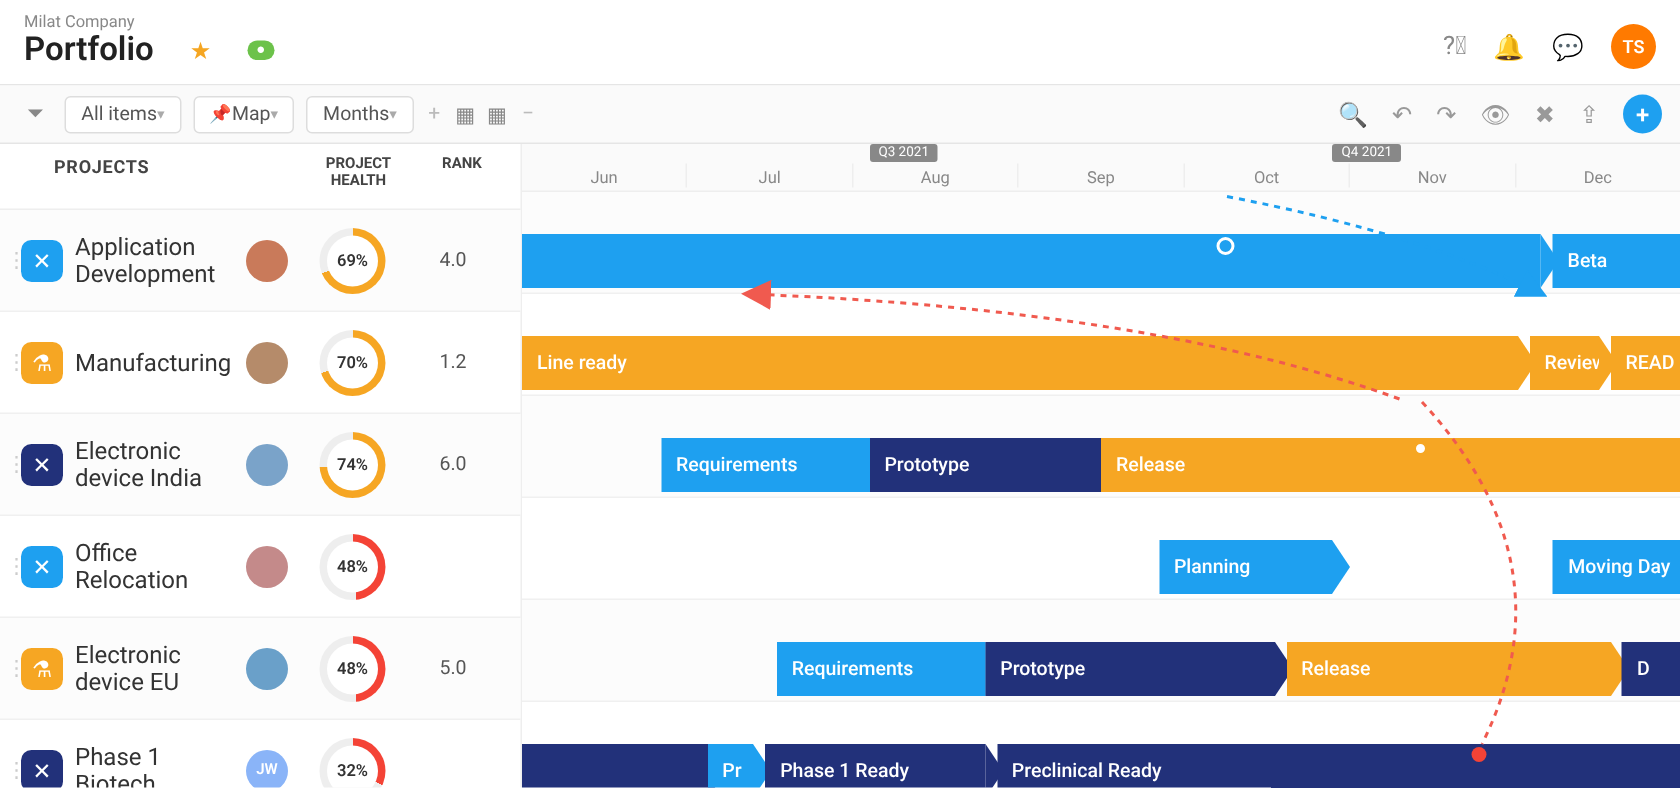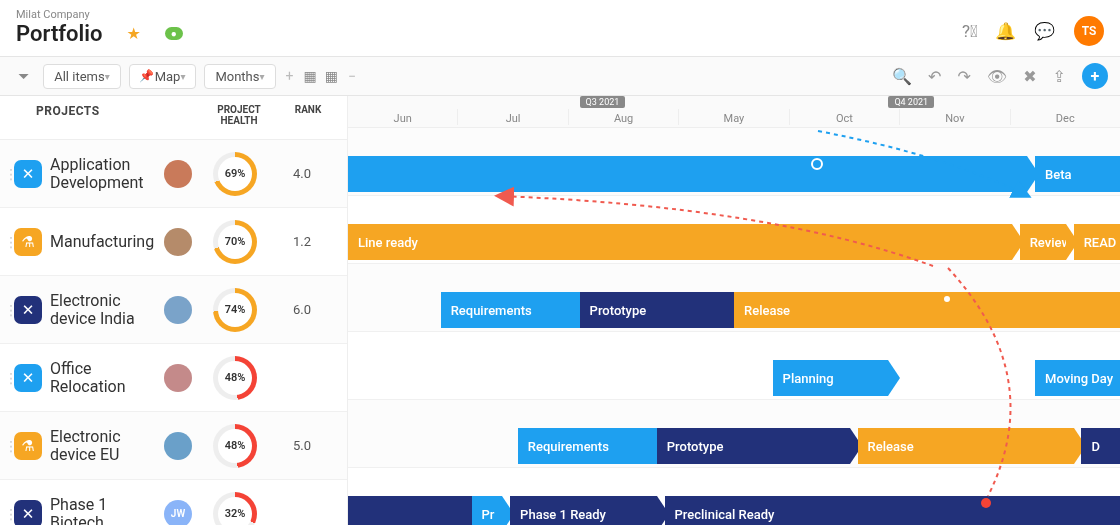--- a/index.html
+++ b/index.html
@@ -235,21 +235,21 @@
       </div>
   </div>
   <div class="right">
     <div class="timeline-hdr" id="tlhdr">
         <span class="quarter" style="left: 30%;">Q3 2021</span>
         <span class="quarter" style="left: 70%;">Q4 2021</span>
         <div class="months">
           <div class="month">Jun</div>
           <div class="month">Jul</div>
           <div class="month">Aug</div>
-          <div class="month">May</div>
+          <div class="month">Sep</div>
           <div class="month">Oct</div>
           <div class="month">Nov</div>
           <div class="month">Dec</div>
         </div>
       </div>
     <div class="lanes" id="lanes">
         <div class="lane">
           <div class="bar b-app" style="left: 0%; width: 88%;">
             <span class="bar-text"></span>
           </div>
@@ -278,21 +278,21 @@
           </div>
           <div class="bar b-orange noarrow" style="left: 50%; width: 50%; --noarr: 1; overflow: hidden; padding-right: 6px; border-right: none; --arrow: none; position: absolute; clip-path: none;">
             <span class="bar-text">Release</span>
           </div>
           <div class="dot-orange" style="left: 77%; top: 30px;"></div>
         </div>
         <div class="lane">
           <div class="bar b-blue2" style="left: 55%; width: 15%;">
             <span class="bar-text">Planning</span>
           </div>
-          <div class="bar b-blue2 noarrow" style="left: 89%; width: 11%; --noarr: 1; overflow: hidden; padding-right: 6px; border-right: none; --arrow: none; position: absolute; clip-path: none;">
+          <div class="bar b-blue2 noarrow" style="left: 89%; width: 11%; --noarr: 1; overflow: hidden; padding-right: 6px; border-right: none; --arrow: none; position: absolute; clip-path: none; justify-content: center;">
             <span class="bar-text">Moving Day</span>
           </div>
         </div>
         <div class="lane">
           <div class="bar b-blue2" style="left: 22%; width: 18%;">
             <span class="bar-text">Requirements</span>
           </div>
           <div class="bar b-navy" style="left: 40%; width: 25%;">
             <span class="bar-text">Prototype</span>
           </div>

